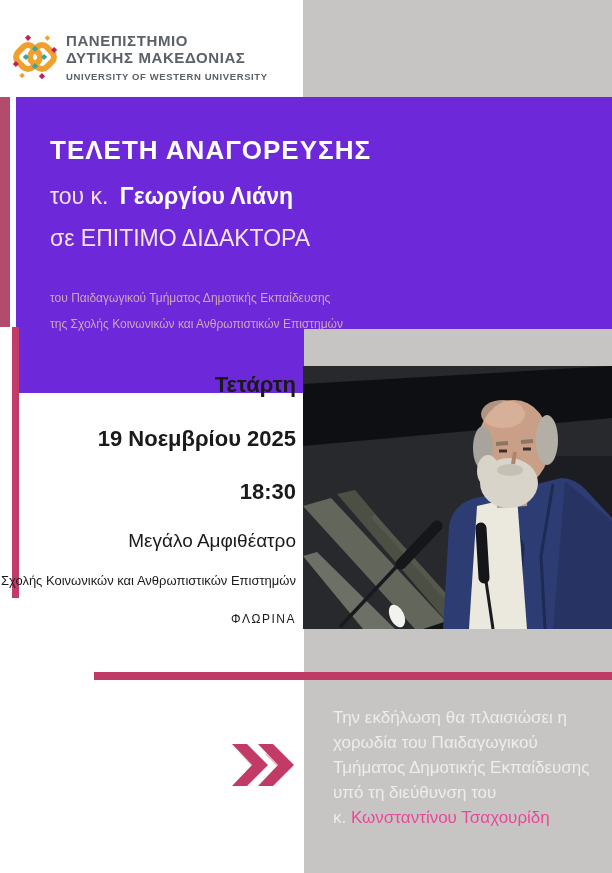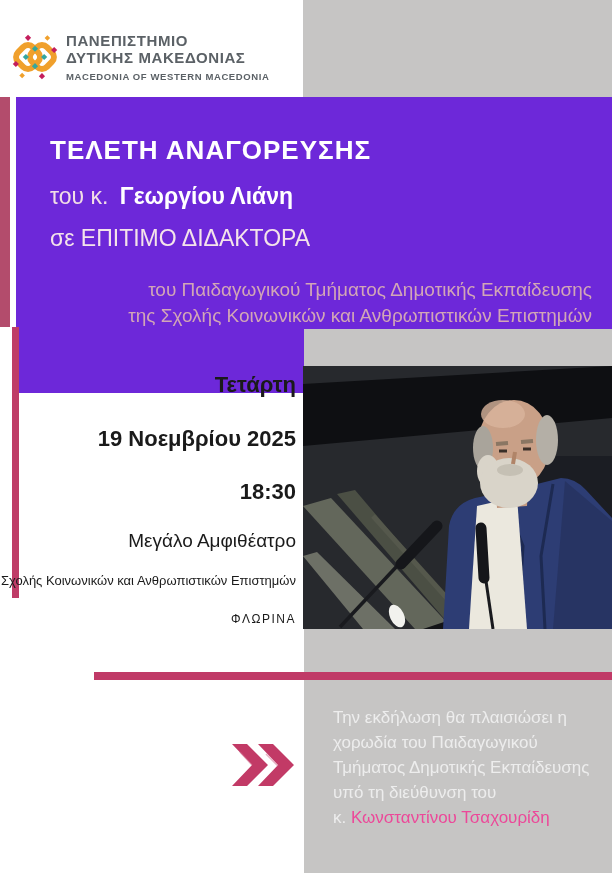--- a/index.html
+++ b/index.html
@@ -16,21 +16,21 @@
   .uni-en{font-size:9.5px;font-weight:bold;color:#5b6166;letter-spacing:0.6px;margin-top:5px;}
   
   .edge-bar{position:absolute;left:0;top:97px;width:10px;height:230px;background:#b34c6c;}
   .title-block{position:absolute;left:16px;top:97px;width:596px;height:296px;background:#6d28d9;
     box-sizing:border-box;padding:38px 20px 0 34px;color:#ffffff;}
   .t-main{font-size:26px;font-weight:bold;letter-spacing:1px;line-height:30px;}
   .t-line2{font-size:23px;line-height:30px;margin-top:16px;}
   .t-prefix{font-weight:400;color:#f2dee6;margin-right:5px;}
   .t-name{font-weight:bold;color:#ffffff;}
   .t-line3{font-size:23px;line-height:30px;margin-top:12px;color:#f4e3ea;font-weight:400;}
-  .t-dept{margin-top:24px;font-size:19px;line-height:26px;color:#d2a6b6;font-weight:400;text-align:right;}
+  .t-dept{margin-top:32px;font-size:12px;line-height:26px;color:#d2a6b6;font-weight:400;}
   
   .v-stripe{position:absolute;left:12px;top:327px;width:7px;height:271px;background:#bf3c67;}
   
   .gray-col{position:absolute;left:304px;top:329px;width:308px;height:544px;background:#c6c5c4;}
   .photo{position:absolute;left:303px;top:366px;width:309px;height:263px;}
   
   .event-block{position:absolute;left:0;top:372px;width:296px;text-align:right;color:#1a1a1a;}
   .ev-day{font-size:22px;font-weight:bold;line-height:26px;}
   .ev-date{font-size:22px;font-weight:bold;line-height:26px;margin-top:28px;}
   .ev-time{font-size:22px;font-weight:bold;line-height:26px;margin-top:27px;padding-left:39px;}
@@ -65,21 +65,21 @@
         <rect x="6.5" y="36.5" width="5" height="5" fill="#c41e5c" transform="rotate(45 9 39)"></rect>
         <rect x="50.5" y="20.5" width="5" height="5" fill="#c41e5c" transform="rotate(45 53 23)"></rect>
         <rect x="36.5" y="50.5" width="5" height="5" fill="#c41e5c" transform="rotate(45 39 53)"></rect>
         <rect x="43" y="7" width="4.5" height="4.5" fill="#f0a02c" transform="rotate(45 45.2 9.2)"></rect>
         <rect x="14" y="50" width="4.5" height="4.5" fill="#f0a02c" transform="rotate(45 16.2 52.2)"></rect>
       </g>
     </svg>
     <div class="uni-text">
       <span class="uni-el">ΠΑΝΕΠΙΣΤΗΜΙΟ</span>
       <span class="uni-el">ΔΥΤΙΚΗΣ ΜΑΚΕΔΟΝΙΑΣ</span>
-      <span class="uni-en">MACEDONIA OF WESTERN MACEDONIA</span>
+      <span class="uni-en">UNIVERSITY OF WESTERN UNIVERSITY</span>
     </div>
   </div>
 
   <div class="edge-bar"></div>
   <div class="title-block">
     <div class="t-main">ΤΕΛΕΤΗ ΑΝΑΓΟΡΕΥΣΗΣ</div>
     <div class="t-line2">
       <span class="t-prefix">του κ.</span>
       <span class="t-name">Γεωργίου Λιάνη</span>
     </div>

